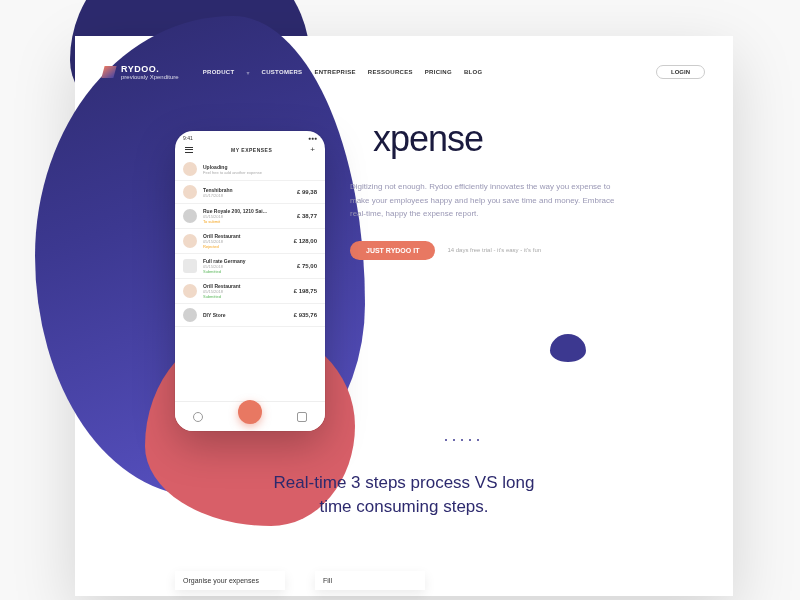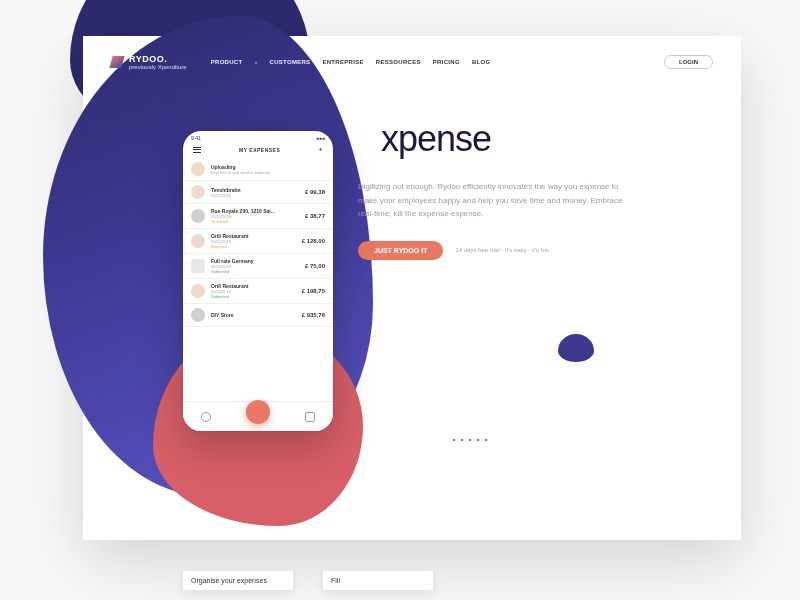--- a/index.html
+++ b/index.html
@@ -1,20 +1,20 @@
 <!DOCTYPE html>
 <html><head>
 <meta charset="utf-8">
 <style>
 * { margin: 0; padding: 0; box-sizing: border-box; }
 body { font-family: -apple-system, BlinkMacSystemFont, 'Segoe UI', sans-serif; background: #f8f8f8; width: 800px; height: 600px; overflow: hidden; position: relative; }
 
 .blob-top { position: absolute; top: -60px; left: 70px; width: 240px; height: 200px; background: #2d2a6e; border-radius: 50% 50% 50% 50% / 60% 60% 40% 40%; z-index: 0; }
 
-.page-card { position: absolute; left: 83px; top: 36px; width: 658px; height: 504px; background: #fff; box-shadow: 0 20px 60px rgba(0,0,0,0.15); padding: 18px 28px; }
+.page-card { position: absolute; left: 75px; top: 36px; width: 658px; height: 560px; background: #fff; box-shadow: 0 20px 60px rgba(0,0,0,0.15); padding: 28px 28px; }
 
 .navbar { display: flex; align-items: center; gap: 14px; position: relative; z-index: 3; }
 .logo-wrap { display: flex; align-items: center; gap: 6px; }
 .logo-mark { width: 12px; height: 12px; background: linear-gradient(135deg,#e87862,#4a47a3); transform: skewX(-15deg); }
 .logo-text { font-size: 9px; font-weight: 800; color: #fff; letter-spacing: 0.5px; }
 .logo-sub { font-size: 6px; color: rgba(255,255,255,0.8); }
 .nav-items { display: flex; gap: 12px; margin-left: 10px; }
 .nav-item { font-size: 6px; font-weight: 700; color: rgba(255,255,255,0.9); letter-spacing: 0.3px; cursor: pointer; }
 .nav-item.dark { color: #333; }
 .nav-sep { color: rgba(255,255,255,0.4); font-size: 6px; }
@@ -167,31 +167,35 @@
     </div>
     <div class="phone-tabbar">
       <div class="tab-icon circ"></div>
       <div class="tab-center"></div>
       <div class="tab-icon"></div>
     </div>
   </div>
 
   <div class="hero-content">
     <div class="hero-title"><span class="wh">E</span><span>xpense</span></div>
-    <div class="hero-text">Digitizing not enough. Rydoo efficiently innovates the way you expense to make your employees happy and help you save time and money. Embrace real-time, kill the expense expense.</div>
+    <div class="hero-text">Digitizing not enough. Rydoo efficiently innovates the way you expense to make your employees happy and help you save time and money. Embrace real-time, happy the expense report.</div>
     <div class="hero-cta-row">
       <div class="cta-btn">JUST RYDOO IT</div>
       <div class="cta-sub">14 days free trial - it's easy - it's fun</div>
     </div>
   </div>
 
   <div class="dots">
       <span></span>
       <span></span>
       <span></span>
       <span></span>
       <span></span>
     </div>
 
+  <div class="section-title">
+    <div>Real-time 3 steps process VS long</div>
+    <div>time consuming steps.</div>
+  </div>
 
   <div class="step-card">Organise your expenses</div>
   <div class="step-card2">Fill</div>
 </div>
 
 </body></html>

